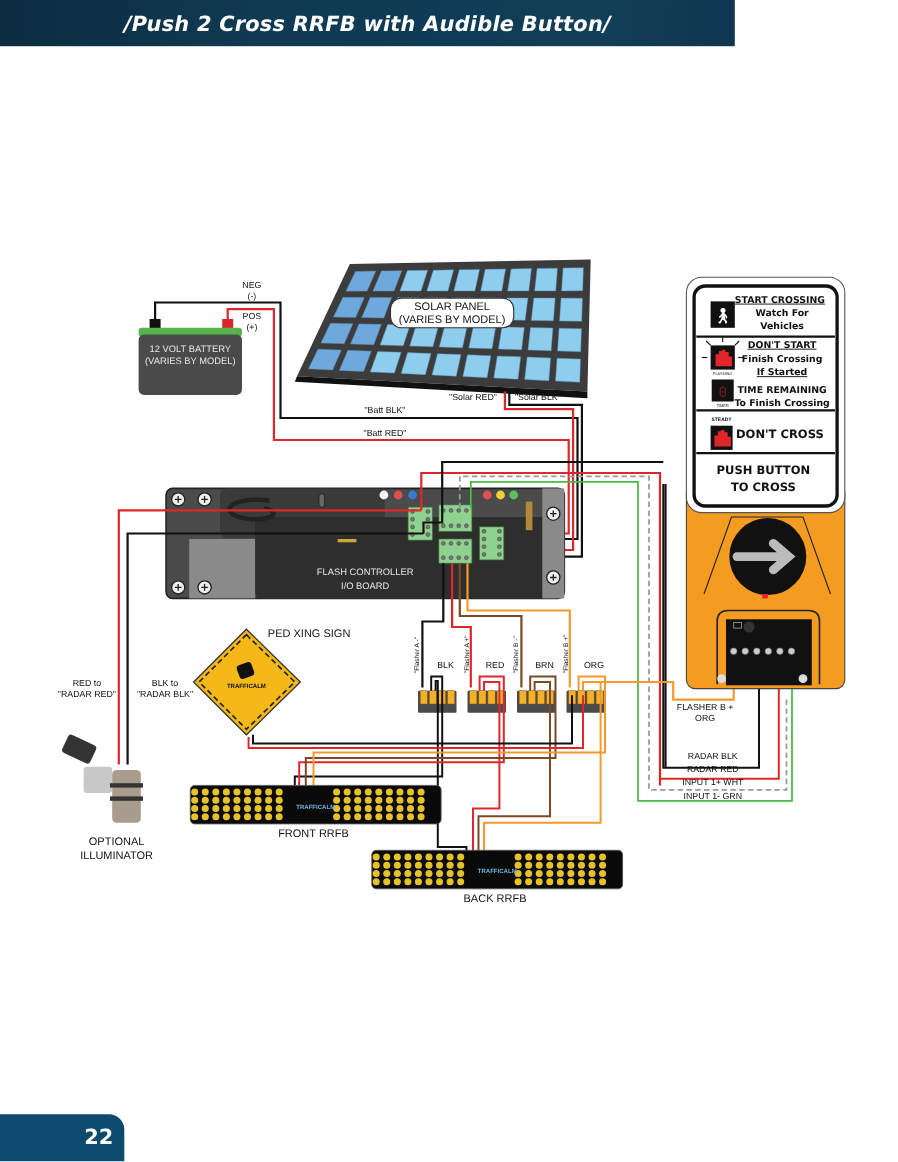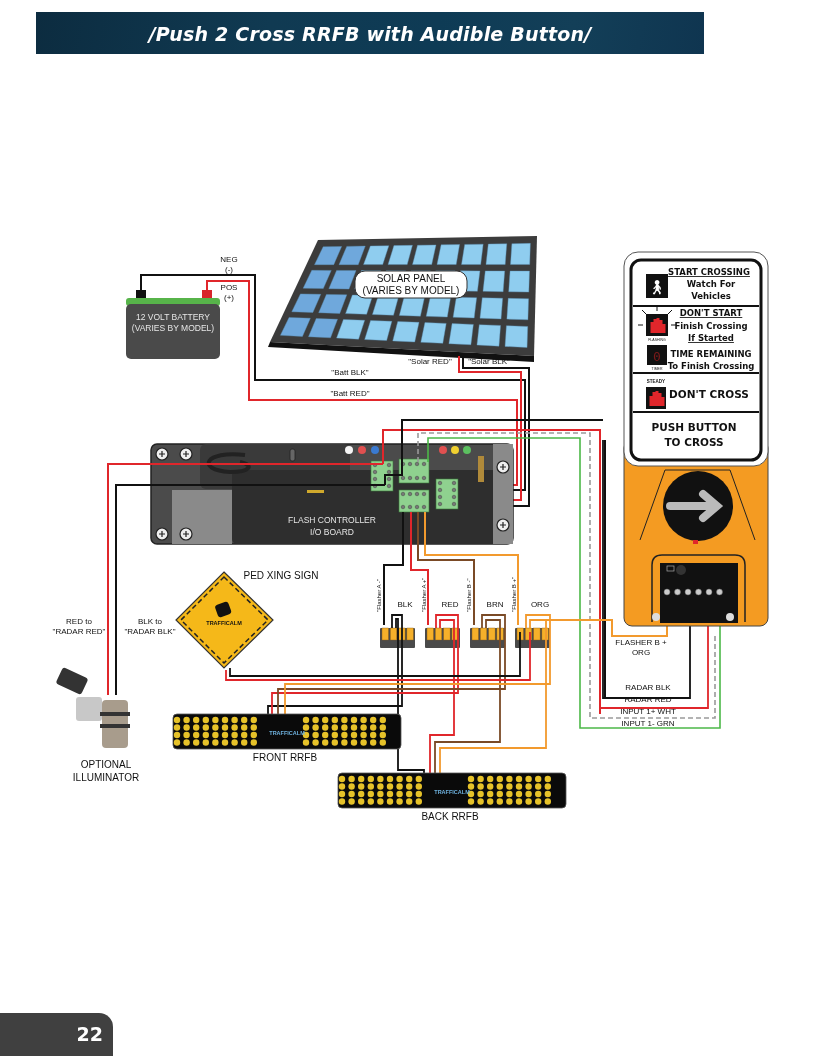--- a/index.html
+++ b/index.html
@@ -1,21 +1,21 @@
 <!DOCTYPE html>
 <html><head>
 <meta charset="utf-8">
 <style>
   html, body { margin: 0; padding: 0; background: #ffffff; }
   body { width: 816px; height: 1056px; position: relative; overflow: hidden; font-family: "Liberation Sans", sans-serif; }
-  .header { position: absolute; left: 0; top: 12px; width: 668px; height: 42px;
-    background: linear-gradient(100deg, #0c2c40 0%, #103a52 35%, #0e3b55 60%, #133f58 80%, #0f3550 100%); margin-left: 36px; }
+  .header { position: absolute; left: 0; top: 0; width: 668px; height: 42px;
+    background: linear-gradient(100deg, #0c2c40 0%, #103a52 35%, #0e3b55 60%, #133f58 80%, #0f3550 100%); }
   .header-title { position: absolute; left: 0; right: 0; top: 11px; text-align: center; color: #ffffff;
     font-family: "DejaVu Sans", sans-serif; font-style: italic; font-weight: bold; font-size: 19px; letter-spacing: 0.2px; }
-  .page-tab { position: absolute; left: 0; top: 1013px; width: 113px; height: 43px; background: #404040;
+  .page-tab { position: absolute; left: 0; top: 1013px; width: 113px; height: 43px; background: #0c4a6e;
     border-top-right-radius: 14px; }
   .page-number { position: absolute; right: 10px; top: 10px; color: #fff; font-family: "DejaVu Sans", sans-serif;
     font-weight: bold; font-size: 19px; }
   svg.diagram { position: absolute; left: 0; top: 0; }
   .lbl { font-family: "Liberation Sans", sans-serif; font-size: 8px; fill: #111; }
   .lbl-w { font-family: "Liberation Sans", sans-serif; font-size: 8.5px; fill: #e6e6e6; }
   .lbl-m { font-family: "Liberation Sans", sans-serif; font-size: 10px; fill: #111; }
   .sign-t { font-family: "DejaVu Sans", sans-serif; font-weight: bold; font-size: 8.5px; fill: #111; }
   .sign-b { font-family: "DejaVu Sans", sans-serif; font-weight: bold; font-size: 10.5px; fill: #111; }
 </style>

